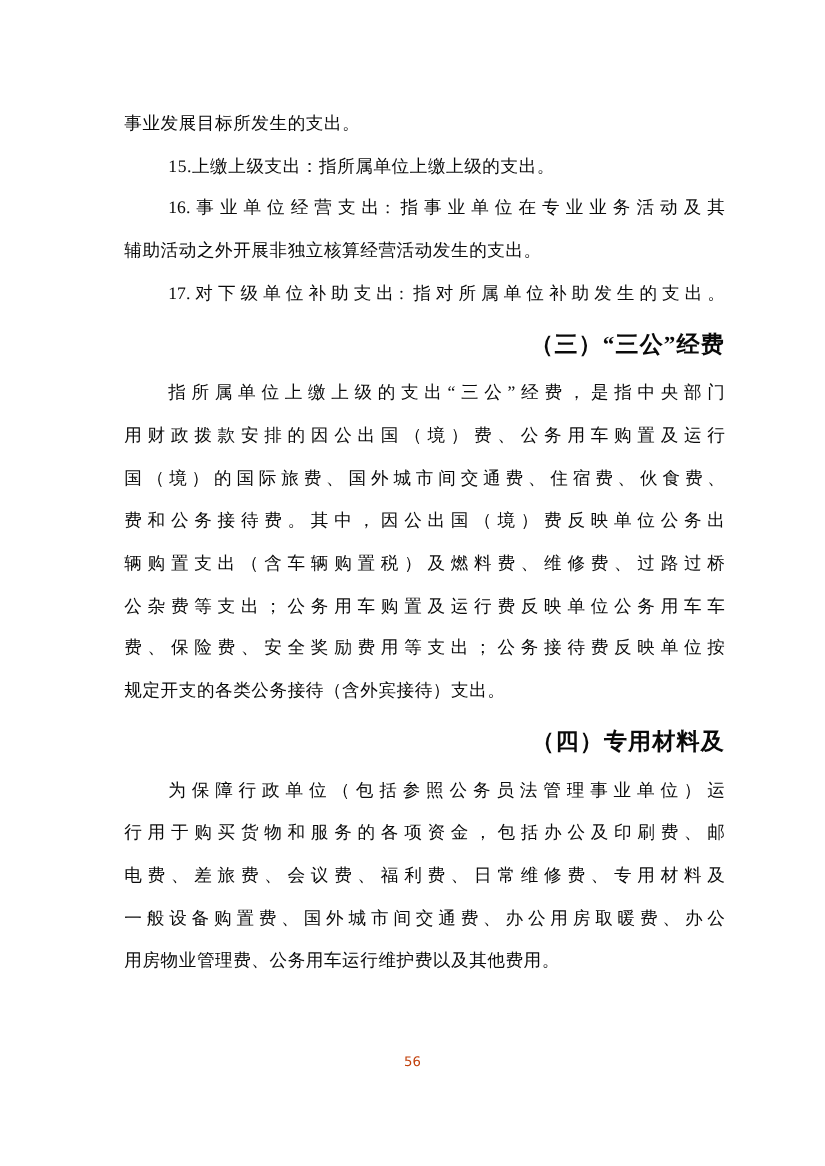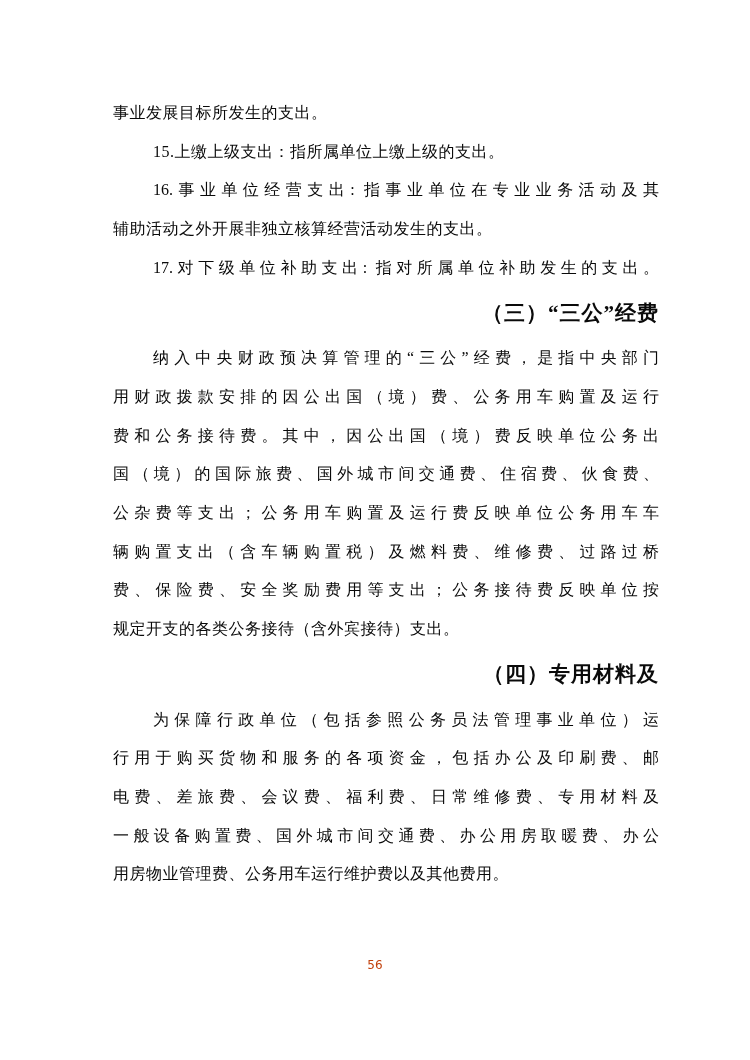--- a/index.html
+++ b/index.html
@@ -61,26 +61,26 @@
 <body>
 
 <div class="page">
   <div class="content" id="doc-content">
       <div class="line">事业发展目标所发生的支出。</div>
       <div class="line indent">15.上缴上级支出：指所属单位上缴上级的支出。</div>
       <div class="line indent justify">16.事业单位经营支出: 指事业单位在专业业务活动及其</div>
       <div class="line">辅助活动之外开展非独立核算经营活动发生的支出。</div>
       <div class="line indent justify">17.对下级单位补助支出: 指对所属单位补助发生的支出。</div>
       <div class="line heading indent">（三）“三公”经费</div>
-      <div class="line indent justify">纳入中央财政预决算管理的“三公”经费，是指中央部门</div>
+      <div class="line indent justify">指所属单位上缴上级的支出“三公”经费，是指中央部门</div>
       <div class="line justify">用财政拨款安排的因公出国（境）费、公务用车购置及运行</div>
+      <div class="line justify">国（境）的国际旅费、国外城市间交通费、住宿费、伙食费、</div>
       <div class="line justify">费和公务接待费。其中，因公出国（境）费反映单位公务出</div>
-      <div class="line justify">国（境）的国际旅费、国外城市间交通费、住宿费、伙食费、</div>
+      <div class="line justify">辆购置支出（含车辆购置税）及燃料费、维修费、过路过桥</div>
       <div class="line justify">公杂费等支出；公务用车购置及运行费反映单位公务用车车</div>
-      <div class="line justify">辆购置支出（含车辆购置税）及燃料费、维修费、过路过桥</div>
       <div class="line justify">费、保险费、安全奖励费用等支出；公务接待费反映单位按</div>
       <div class="line">规定开支的各类公务接待（含外宾接待）支出。</div>
       <div class="line heading indent">（四）专用材料及</div>
       <div class="line indent justify">为保障行政单位（包括参照公务员法管理事业单位）运</div>
       <div class="line justify">行用于购买货物和服务的各项资金，包括办公及印刷费、邮</div>
       <div class="line justify">电费、差旅费、会议费、福利费、日常维修费、专用材料及</div>
       <div class="line justify">一般设备购置费、国外城市间交通费、办公用房取暖费、办公</div>
       <div class="line">用房物业管理费、公务用车运行维护费以及其他费用。</div>
     </div>
   <div class="page-number">56</div>

